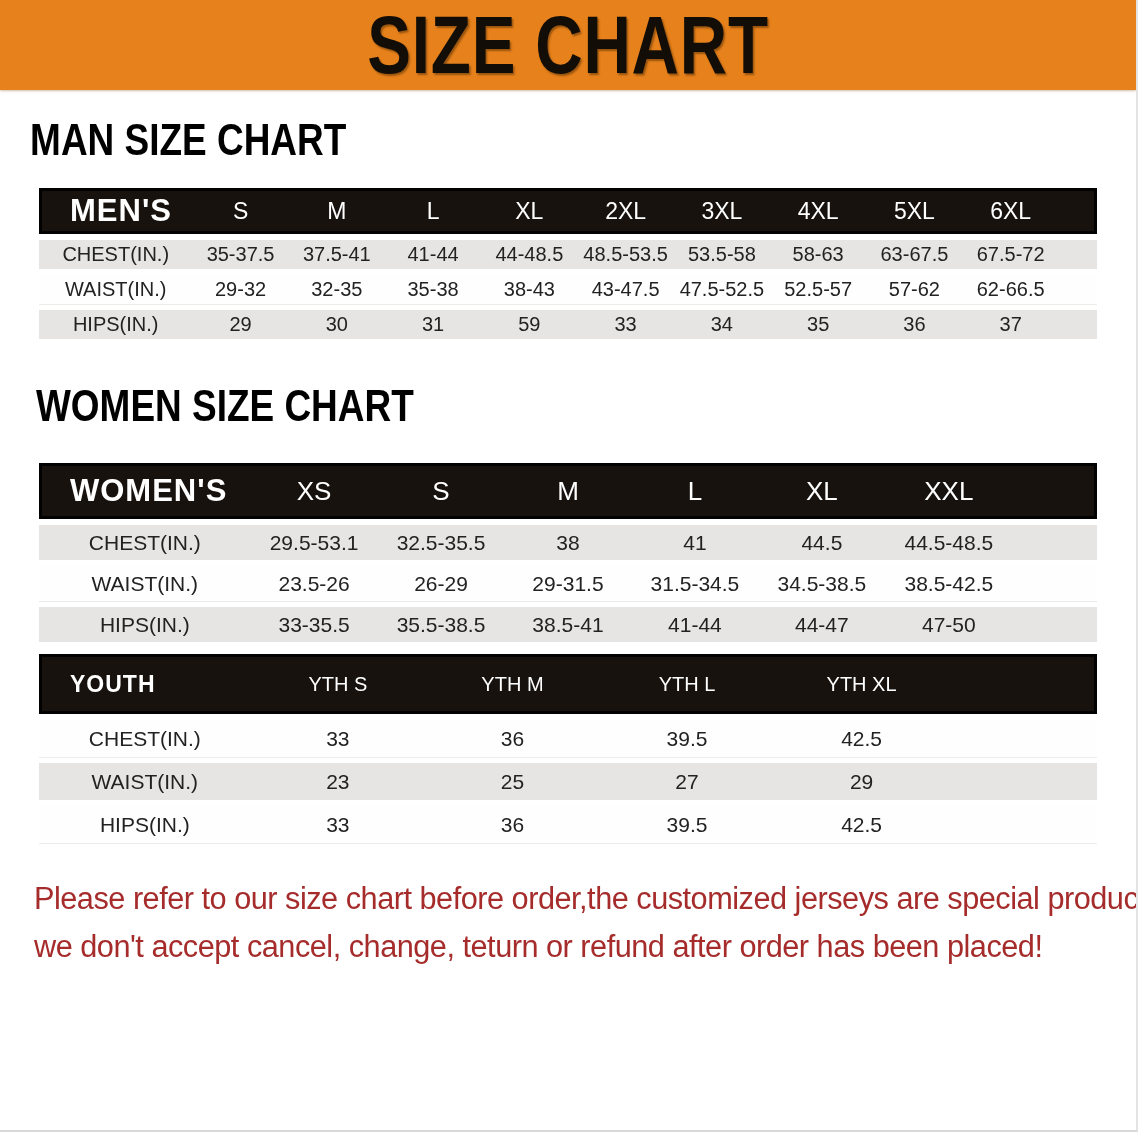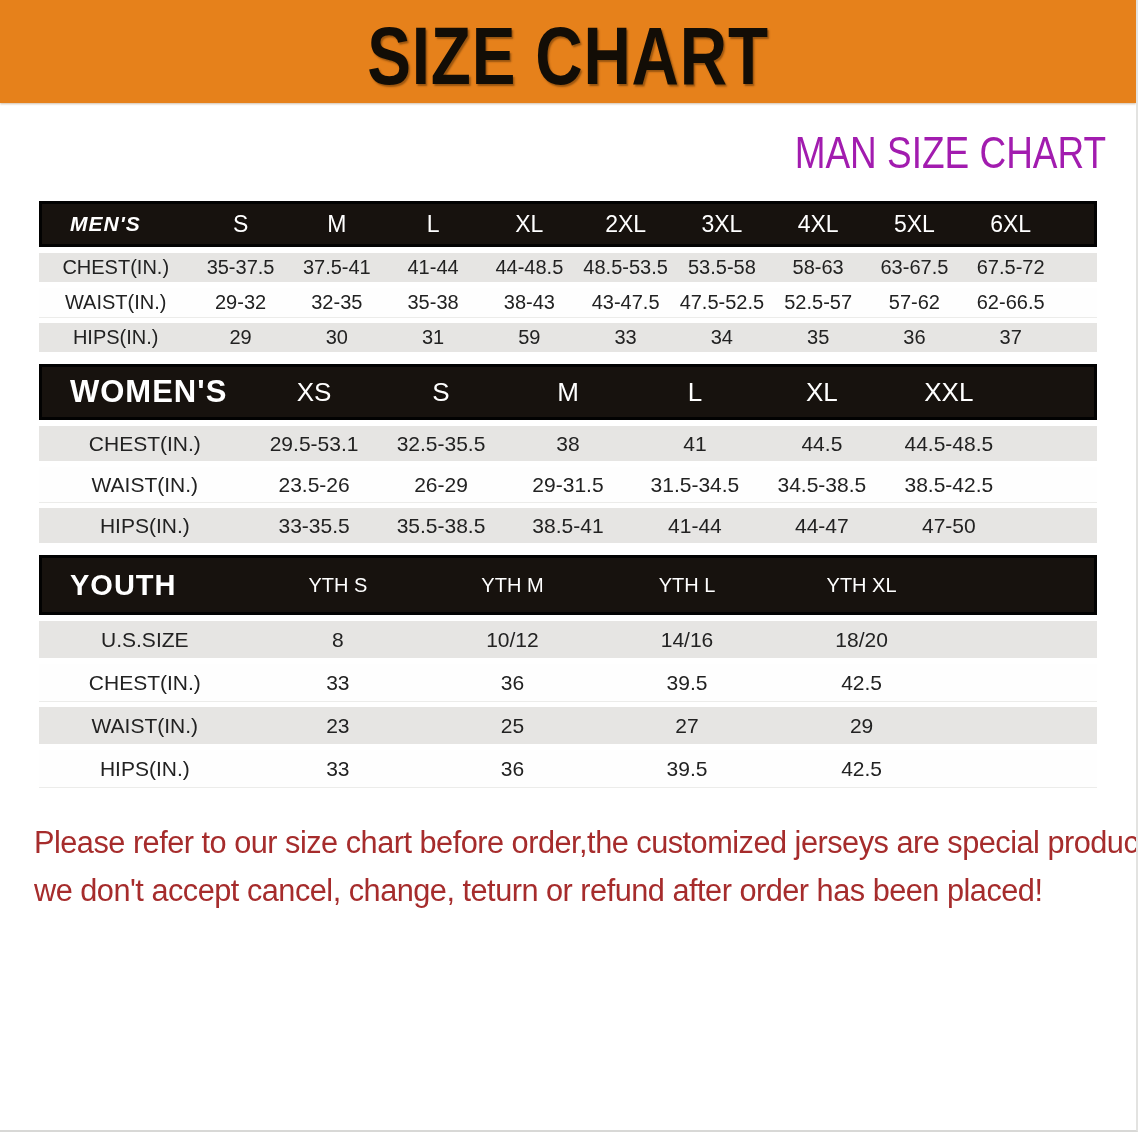--- a/index.html
+++ b/index.html
@@ -8,43 +8,43 @@
     width: 1138px;
     height: 1132px;
     font-family: "Liberation Sans", sans-serif;
     overflow: hidden;
     border-right: 2px solid #e3e3e1;
     border-bottom: 2px solid #d8d8d6;
   }
 
   
   .banner {
-    height: 103px;
+    height: 90px;
     background: #E6811B;
     display: flex;
-    align-items: flex-end;
+    align-items: center;
     justify-content: center;
     box-shadow: 0 1px 2px rgba(120,70,10,.35);
   }
   .banner-title {
     display: inline-block;
     font-size: 82px;
     font-weight: bold;
     color: #120d06;
     letter-spacing: 1px;
     transform: scaleX(0.80);
     text-shadow: 2px 2px 2px rgba(60,30,0,.45);
     white-space: nowrap;
   }
 
   
   .sec-title {
-    text-align: right;
-    font-weight: normal;
-    color: #a21caf;
+    text-align: left;
+    font-weight: bold;
+    color: #000000;
   }
   .sec-title span {
     display: inline-block;
     font-size: 44px;
     transform: scaleX(0.84);
     letter-spacing: 0px;
     white-space: nowrap;
   }
   .sec-0 .sec-title { margin-top: 25px; margin-bottom: 17px; }
   .sec-1 .sec-title { margin-top: 36px; margin-bottom: 26px; }
@@ -74,29 +74,29 @@
     text-align: center;
     vertical-align: middle;
     color: #222222;
   }
   tbody tr.stripe-gray  td { background: #E6E5E3; }
   tbody tr.stripe-white td { background: #fefefe; box-shadow: 0 1px 0 #ececea; }
   tbody tr.stripe-gray  td:last-child { box-shadow: inset -1px 0 0 #E6E5E3; }
 
   
   .sec-0 thead th { height: 46px; font-size: 23px; }
-  .sec-0 .header-label { font-size: 21px; font-style: italic; }
+  .sec-0 .header-label { font-size: 31px; }
   .sec-0 tbody td { height: 29px; font-size: 20px; }
 
   .sec-1 thead th { height: 56px; font-size: 26px; }
   .sec-1 .header-label { font-size: 31px; margin-top: 40px; }
   .sec-1 tbody td { height: 35px; font-size: 21px; }
 
   .sec-2 thead th { height: 60px; font-size: 20px; }
-  .sec-2 .header-label { font-size: 29px; }
+  .sec-2 .header-label { font-size: 23px; }
   .sec-2 tbody td { height: 37px; font-size: 21px; }
 
   
   .footer-note {
     margin-top: 26px;
     padding: 0 26px 0 34px;
     color: #A62C2C;
     font-size: 31px;
     line-height: 48px;
     letter-spacing: -0.5px;
@@ -179,20 +179,21 @@
             <td>34</td>
             <td>35</td>
             <td>36</td>
             <td>37</td>
             <td></td>
           </tr>
         </tbody>
       </table>
     </section>
     <section class="sec-1">
+      <h2 class="sec-title"><span>WOMEN SIZE CHART</span></h2>
       <table>
         <colgroup>
           <col style="width: 20%;">
           <col style="width: 12%;">
           <col style="width: 12%;">
           <col style="width: 12%;">
           <col style="width: 12%;">
           <col style="width: 12%;">
           <col style="width: 12%;">
           <col style="width: 8%;">
@@ -257,28 +258,20 @@
           <tr>
             <th class="header-label">YOUTH</th>
             <th>YTH S</th>
             <th>YTH M</th>
             <th>YTH L</th>
             <th>YTH XL</th>
             <th></th>
           </tr>
         </thead>
         <tbody>
-          <tr class="stripe-gray">
-            <td>U.S.SIZE</td>
-            <td>8</td>
-            <td>10/12</td>
-            <td>14/16</td>
-            <td>18/20</td>
-            <td></td>
-          </tr>
           <tr class="stripe-white">
             <td>CHEST(IN.)</td>
             <td>33</td>
             <td>36</td>
             <td>39.5</td>
             <td>42.5</td>
             <td></td>
           </tr>
           <tr class="stripe-gray">
             <td>WAIST(IN.)</td>

